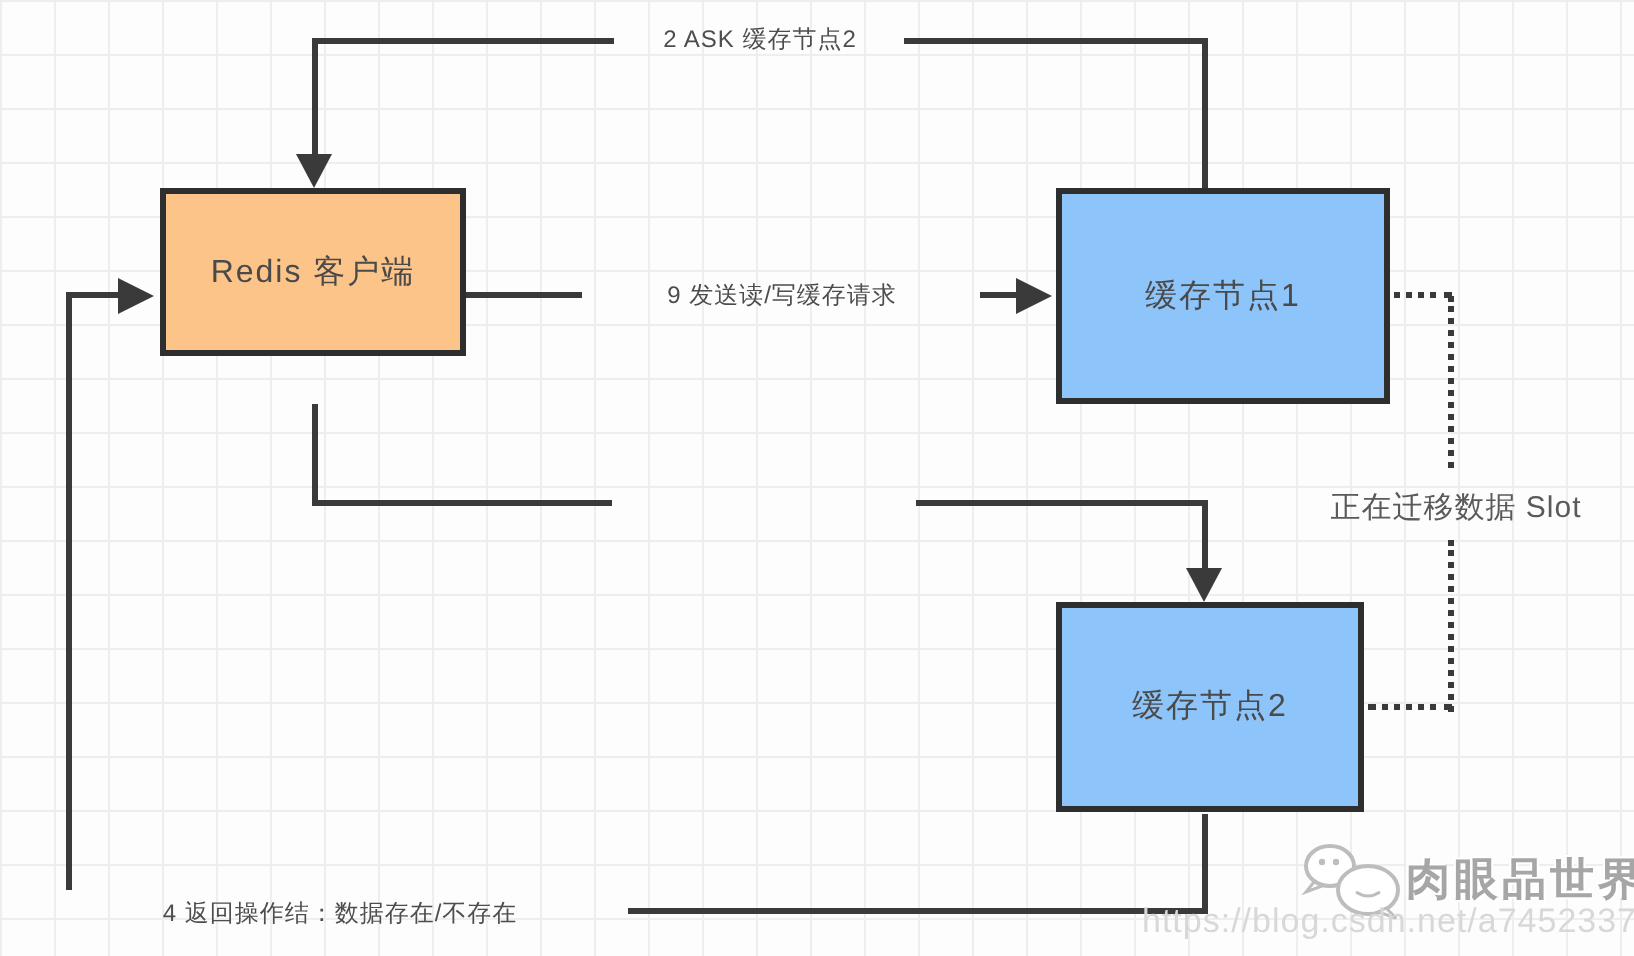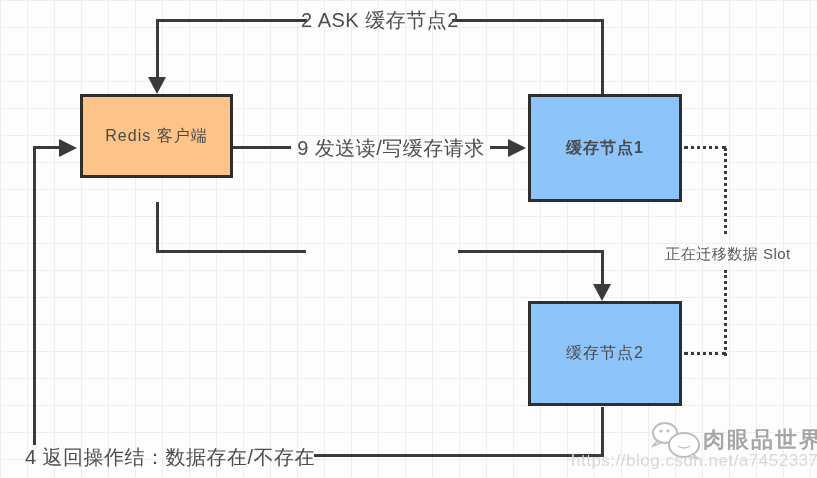--- a/index.html
+++ b/index.html
@@ -24,21 +24,21 @@
   .h-dotted{position:absolute;border-top:3px dotted #3a3a3a;height:0;}
   .v-dotted{position:absolute;border-left:3px dotted #3a3a3a;width:0;}
   .arr-down{position:absolute;width:0;height:0;
     border-left:9px solid transparent;border-right:9px solid transparent;
     border-top:17px solid #3a3a3a;}
   .arr-right{position:absolute;width:0;height:0;
     border-top:9px solid transparent;border-bottom:9px solid transparent;
     border-left:18px solid #3a3a3a;}
   .edge-label{
     position:absolute;transform:translate(-50%,-50%);
-    white-space:nowrap;font-size:20px;color:#4d4d4d;letter-spacing:0.5px;
+    white-space:nowrap;font-size:12px;color:#4d4d4d;letter-spacing:0.5px;
   }
   .slot-label{font-size:15px;color:#5a5a5a;text-align:right;}
   .wm-brand{
     position:absolute;transform:translateY(-50%);
     font-size:22px;font-weight:600;letter-spacing:2px;color:#a6a6a6;
     text-shadow:1px 1px 0 #ffffff,-1px -1px 0 #ffffff;white-space:nowrap;
   }
   .wm-url{
     position:absolute;transform:translateY(-50%);
     font-size:17px;color:#d8d8d8;letter-spacing:0.5px;white-space:nowrap;
@@ -73,21 +73,21 @@
   <div class="arr-right" style="left:59px;top:139px;"></div>
 
   <div class="h-dotted" style="left:684px;top:146px;width:42px;"></div>
   <div class="v-dotted" style="left:724px;top:148px;height:86px;"></div>
   <div class="v-dotted" style="left:724px;top:270px;height:86px;"></div>
   <div class="h-dotted" style="left:684px;top:352px;width:42px;"></div>
 
   <div class="node node-client" style="left:80px;top:94px;width:153px;height:84px;">
     <span>Redis 客户端</span>
   </div>
-  <div class="node node-cache" style="left:528px;top:94px;width:154px;height:108px;font-weight:bold;">
+  <div class="node node-cache" style="left:528px;top:94px;width:167px;height:108px;">
     <span>缓存节点1</span>
   </div>
   <div class="node node-cache" style="left:528px;top:301px;width:154px;height:105px;">
     <span>缓存节点2</span>
   </div>
 
   <div class="edge-label" style="left:380px;top:20px;">2 ASK 缓存节点2</div>
   <div class="edge-label" style="left:391px;top:148px;">9 发送读/写缓存请求</div>
   <div class="edge-label" style="left:170px;top:457px;">4 返回操作结：数据存在/不存在</div>
   <div class="edge-label slot-label" style="left:728px;top:254px;">正在迁移数据 Slot</div>

